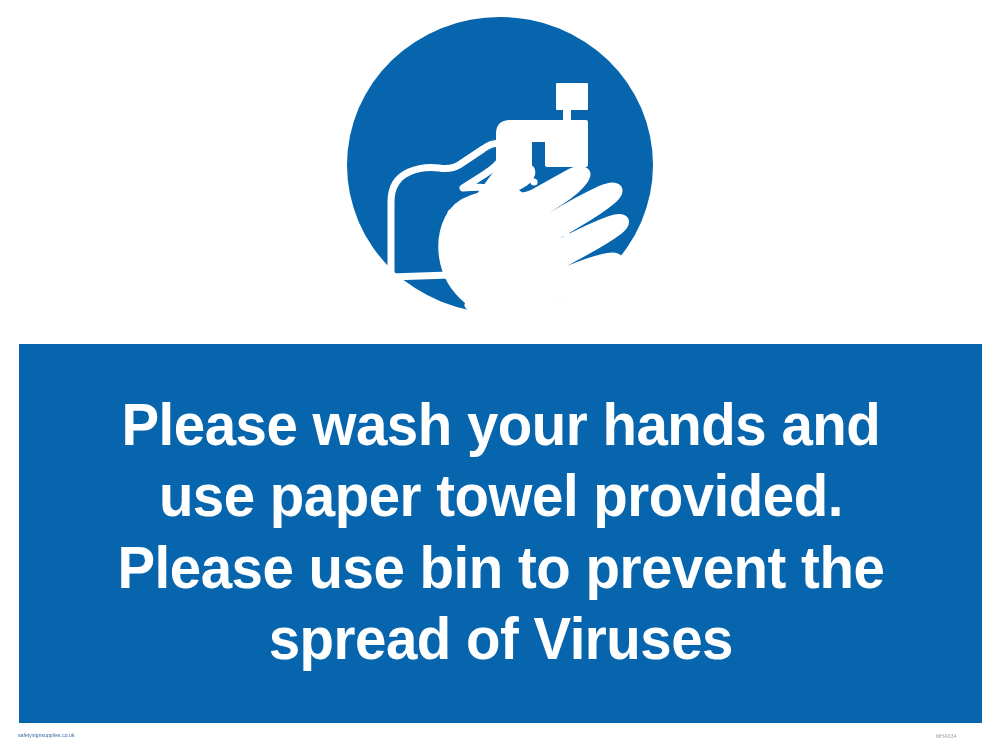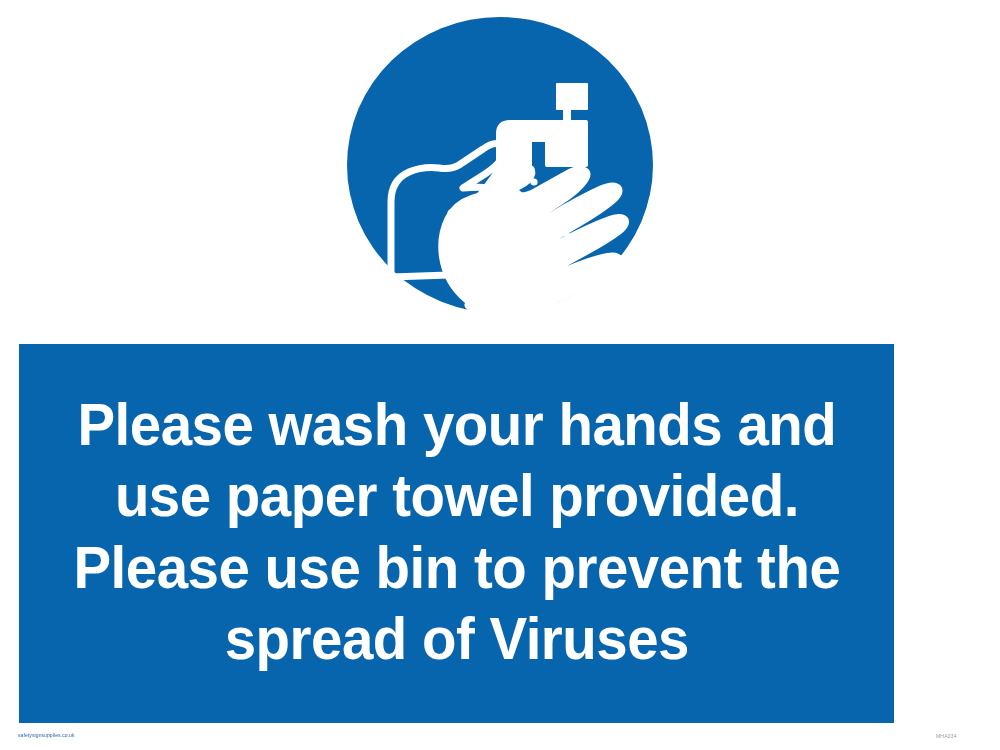--- a/index.html
+++ b/index.html
@@ -31,21 +31,21 @@
     display: block;
     width: 100%;
     height: 100%;
   }
 
   
   .text-panel {
     position: absolute;
     left: 19px;
     top: 344px;
-    width: 875px;
+    width: 963px;
     height: 379px;
     background: #0765AE;
     display: flex;
     flex-direction: column;
     align-items: center;
     justify-content: center;
     box-sizing: border-box;
     padding: 6px 20px 10px 20px;
   }
   .sign-message {

